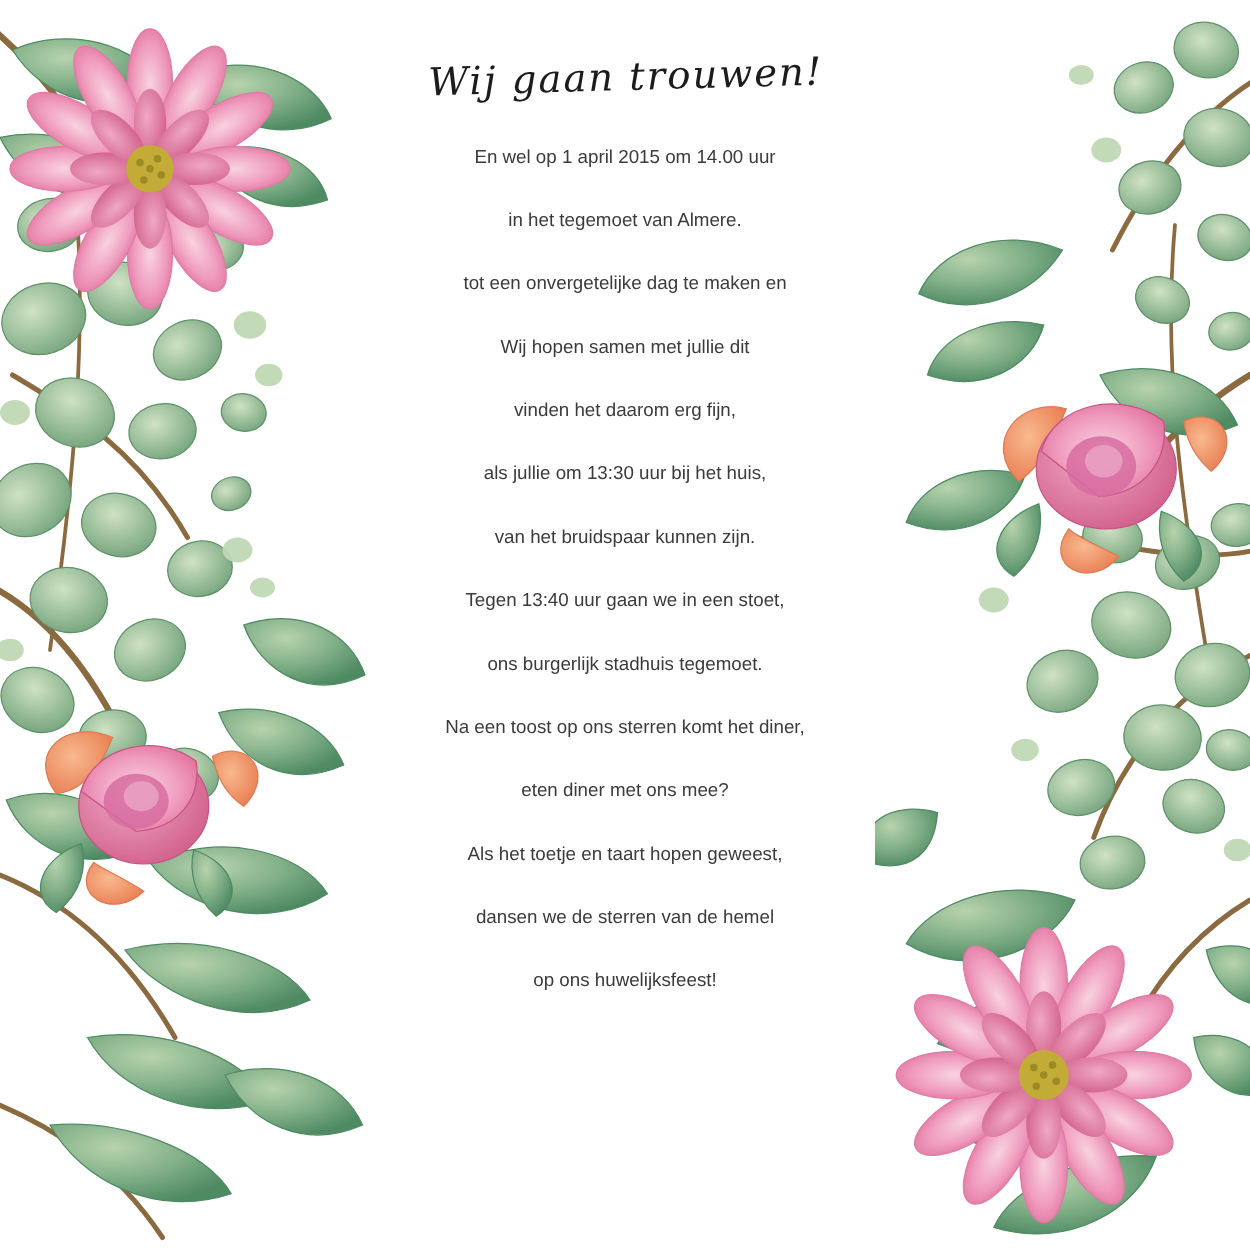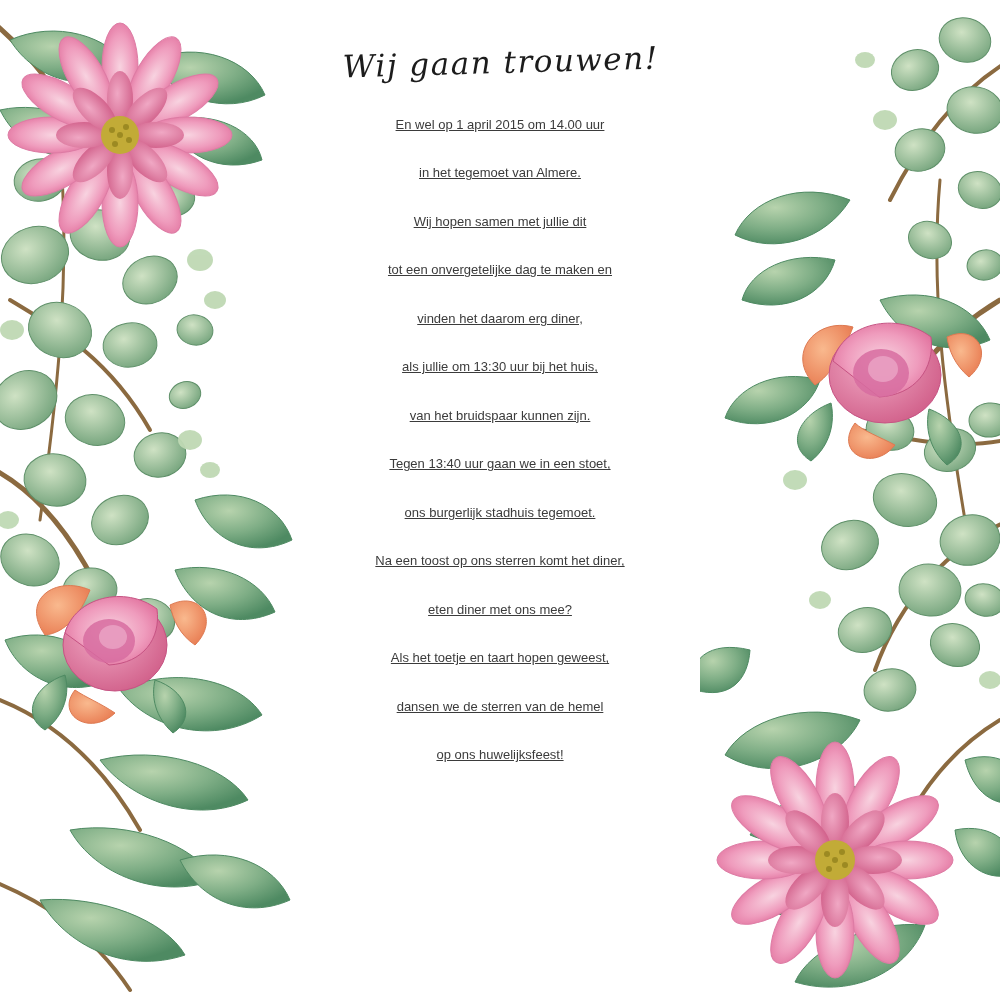--- a/index.html
+++ b/index.html
@@ -49,26 +49,25 @@
     white-space: nowrap;
   }
   .lines {
     margin: 0;
     padding: 0;
     list-style: none;
     margin-top: 38px;
   }
   .lines li {
     font-family: "Liberation Sans", sans-serif;
-    font-size: 13px;
+    font-size: 15px;
     color: #3b3b3b;
     line-height: 1.1;
     margin-bottom: 34.2px;
     white-space: nowrap;
-    text-decoration: underline;
   }
 </style>
 </head>
 <body>
 
 <div id="card">
 
   <svg class="floral left" viewBox="0 0 300 1000" xmlns="http://www.w3.org/2000/svg">
     <defs>
       <radialGradient id="petalPinkL" cx="50%" cy="50%" r="60%">
@@ -341,23 +340,23 @@
         <circle cx="0" cy="0" r="3"></circle>
       </g>
     </g>
   </svg>
 
   <div class="content">
     <h1 class="headline">Wij gaan trouwen!</h1>
     <ul class="lines">
       <li>En wel op 1 april 2015 om 14.00 uur</li>
       <li>in het tegemoet van Almere.</li>
+      <li>tot een onvergetelijke dag te maken en</li>
       <li>Wij hopen samen met jullie dit</li>
-      <li>tot een onvergetelijke dag te maken en</li>
-      <li>vinden het daarom erg diner,</li>
+      <li>vinden het daarom erg fijn,</li>
       <li>als jullie om 13:30 uur bij het huis,</li>
       <li>van het bruidspaar kunnen zijn.</li>
       <li>Tegen 13:40 uur gaan we in een stoet,</li>
       <li>ons burgerlijk stadhuis tegemoet.</li>
       <li>Na een toost op ons sterren komt het diner,</li>
       <li>eten diner met ons mee?</li>
       <li>Als het toetje en taart hopen geweest,</li>
       <li>dansen we de sterren van de hemel</li>
       <li>op ons huwelijksfeest!</li>
     </ul>

